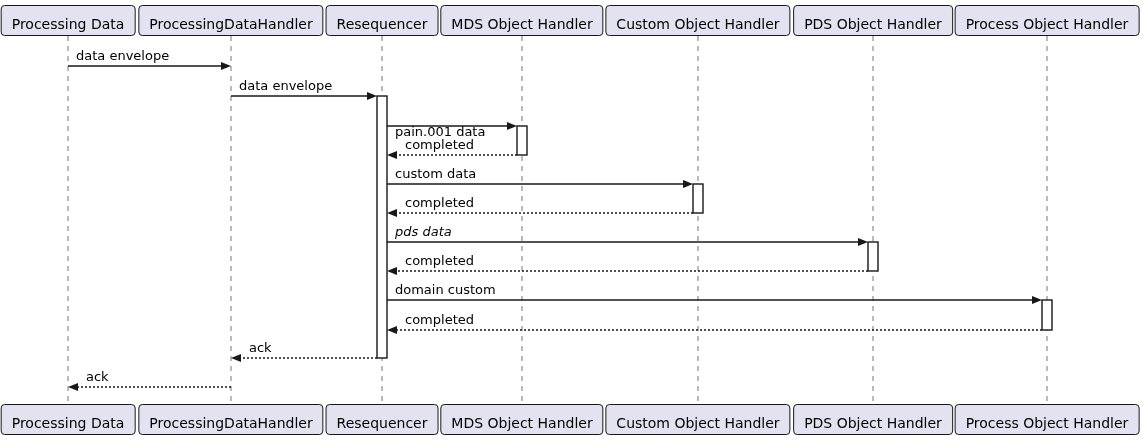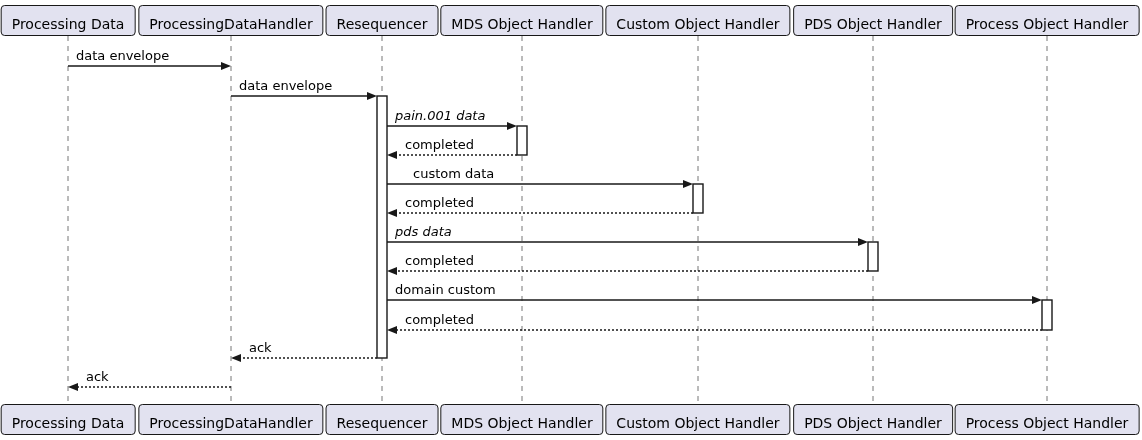--- a/index.html
+++ b/index.html
@@ -101,23 +101,23 @@
       <polygon class="arrow-head" points="1042,300 1032,296 1032,304"></polygon>
       <line class="msg-line dashed" x1="1042" y1="330" x2="391" y2="330"></line>
       <polygon class="arrow-head" points="387,330 397,326 397,334"></polygon>
       <line class="msg-line dashed" x1="377" y1="358" x2="235" y2="358"></line>
       <polygon class="arrow-head" points="231,358 241,354 241,362"></polygon>
       <line class="msg-line dashed" x1="231" y1="387" x2="72" y2="387"></line>
       <polygon class="arrow-head" points="68,387 78,383 78,391"></polygon>
     </svg>
 <div class="msg-label" style="left: 76px; top: 48px;">data envelope</div>
     <div class="msg-label" style="left: 239px; top: 78px;">data envelope</div>
-    <div class="msg-label" style="left: 395px; top: 108px; font-style: italic;">pain.001 data</div>
+    <div class="msg-label" style="left: 395px; top: 124px;">pain.001 data</div>
     <div class="msg-label" style="left: 405px; top: 137px;">completed</div>
-    <div class="msg-label" style="left: 413px; top: 166px;">custom data</div>
+    <div class="msg-label" style="left: 395px; top: 166px;">custom data</div>
     <div class="msg-label" style="left: 405px; top: 195px;">completed</div>
     <div class="msg-label" style="left: 395px; top: 224px; font-style: italic;">pds data</div>
     <div class="msg-label" style="left: 405px; top: 253px;">completed</div>
     <div class="msg-label" style="left: 395px; top: 282px;">domain custom</div>
     <div class="msg-label" style="left: 405px; top: 312px;">completed</div>
     <div class="msg-label" style="left: 249px; top: 340px;">ack</div>
     <div class="msg-label" style="left: 86px; top: 369px;">ack</div>
     <div class="participant" style="left: 68px; top: 5px;">Processing Data</div>
     <div class="participant" style="left: 68px; top: 404px;">Processing Data</div>
     <div class="participant" style="left: 231px; top: 5px;">ProcessingDataHandler</div>

